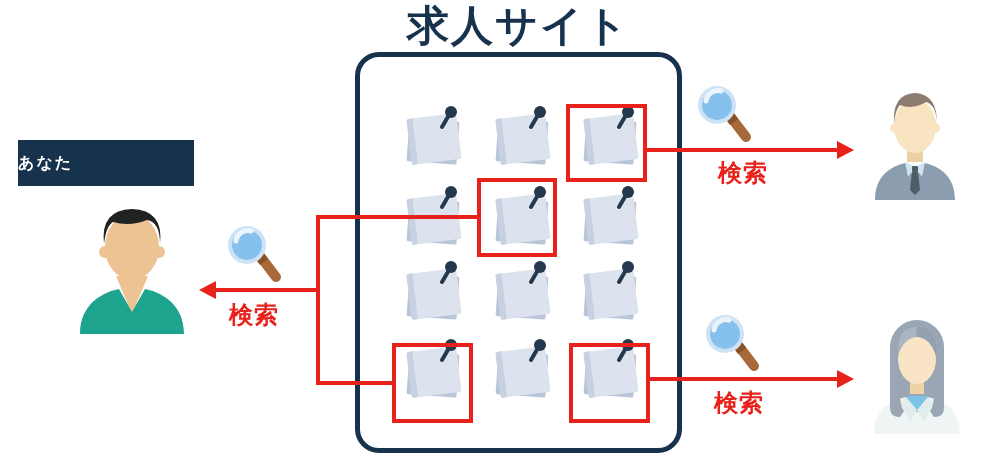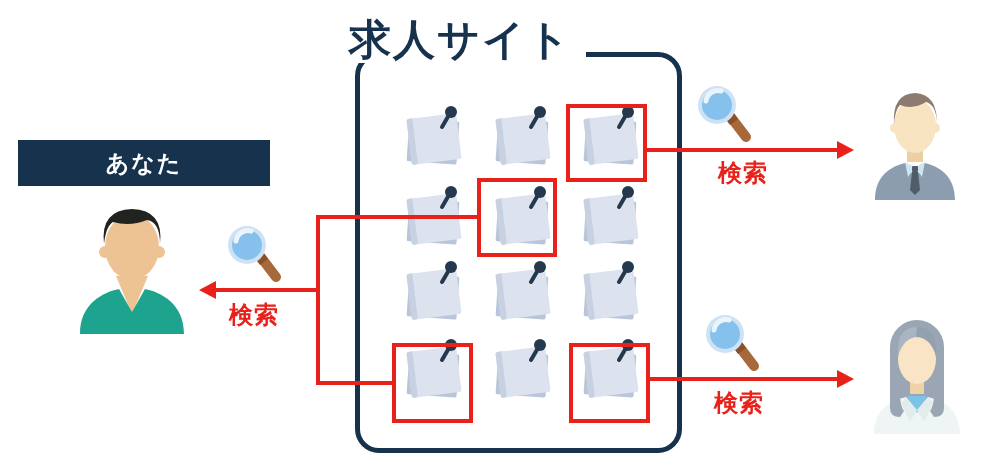--- a/index.html
+++ b/index.html
@@ -12,40 +12,40 @@
   .stage{
     position:relative;width:997px;height:468px;background:#ffffff;overflow:hidden;
     font-family:"Liberation Sans","DejaVu Sans",sans-serif;
   }
   
   .board{
     position:absolute;left:355px;top:52px;width:327px;height:401px;
     border:5px solid var(--navy);border-radius:24px;box-sizing:border-box;z-index:0;
   }
   .title-wrap{
-    position:absolute;left:335px;top:16px;width:367px;text-align:left;z-index:2;pointer-events:none;
+    position:absolute;left:335px;top:2px;width:367px;text-align:center;z-index:2;pointer-events:none;
   }
   .title-wrap span{
     display:inline-block;background:#ffffff;padding:0 14px;
     font-size:42px;font-weight:800;letter-spacing:2px;line-height:1.12;color:var(--navy);
   }
   .note{position:absolute;width:70px;height:64px;z-index:1;}
   .hl{position:absolute;border:4px solid var(--red);box-sizing:border-box;z-index:3;background:transparent;}
   .rline{position:absolute;background:var(--red);z-index:2;}
   .ah{position:absolute;width:0;height:0;z-index:2;}
   .ah-left{border-top:9px solid transparent;border-bottom:9px solid transparent;border-right:17px solid var(--red);}
   .ah-right{border-top:9px solid transparent;border-bottom:9px solid transparent;border-left:17px solid var(--red);}
   .search-label{
     position:absolute;width:96px;text-align:center;z-index:4;
     color:var(--red);font-size:24px;font-weight:800;letter-spacing:1px;
   }
   .you-box{
-    position:absolute;left:18px;top:140px;width:252px;height:46px;background:var(--navy);
-    color:#ffffff;display:flex;align-items:center;justify-content:center;
-    font-size:23px;font-weight:700;letter-spacing:2px;z-index:2;
+    position:absolute;left:18px;top:140px;width:176px;height:46px;background:var(--navy);
+    color:#ffffff;display:flex;align-items:center;justify-content:flex-start;
+    font-size:16px;font-weight:700;letter-spacing:2px;z-index:2;
   }
   .avatar{position:absolute;z-index:1;}
   .mag{position:absolute;z-index:4;}
 </style>
 </head>
 <body>
 
 <div class="stage">
 
   <div class="board"></div>

